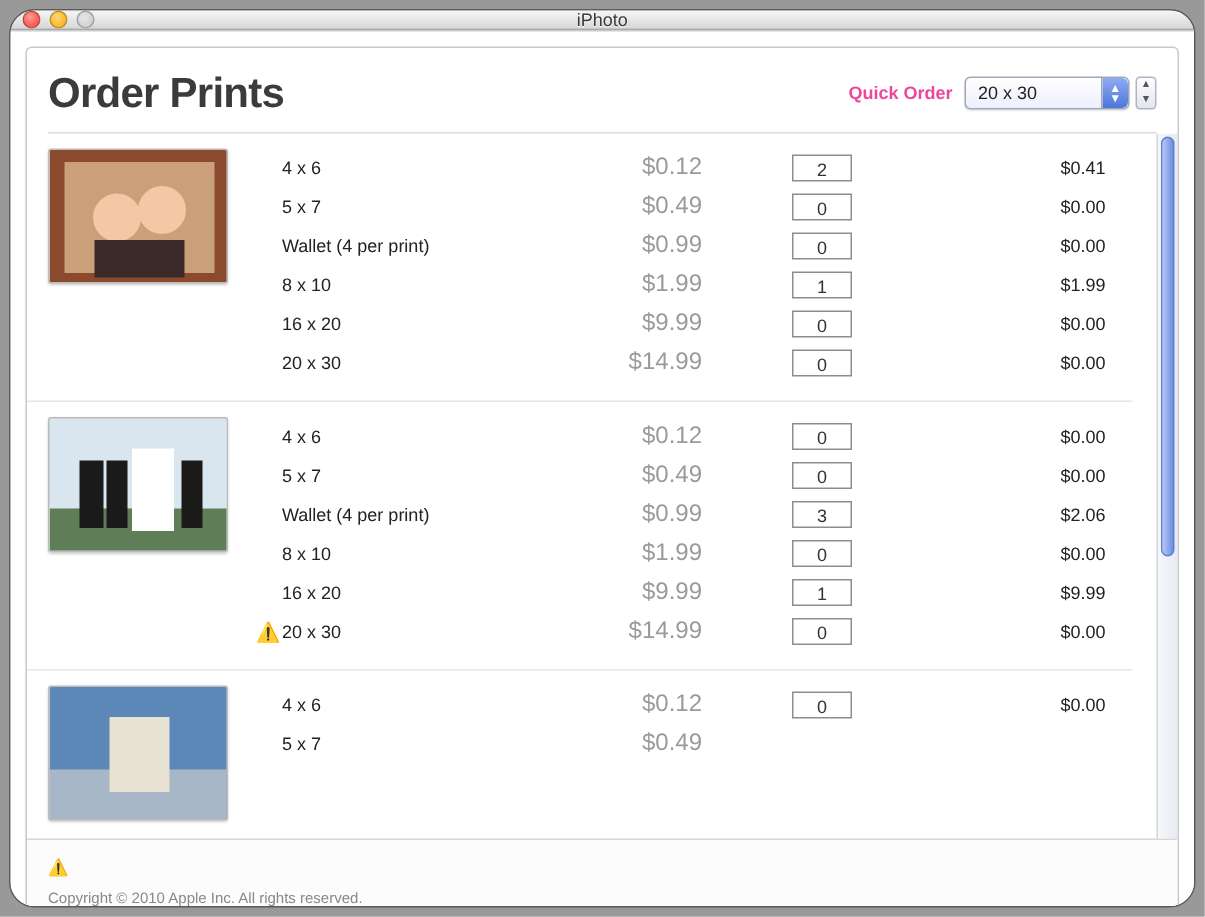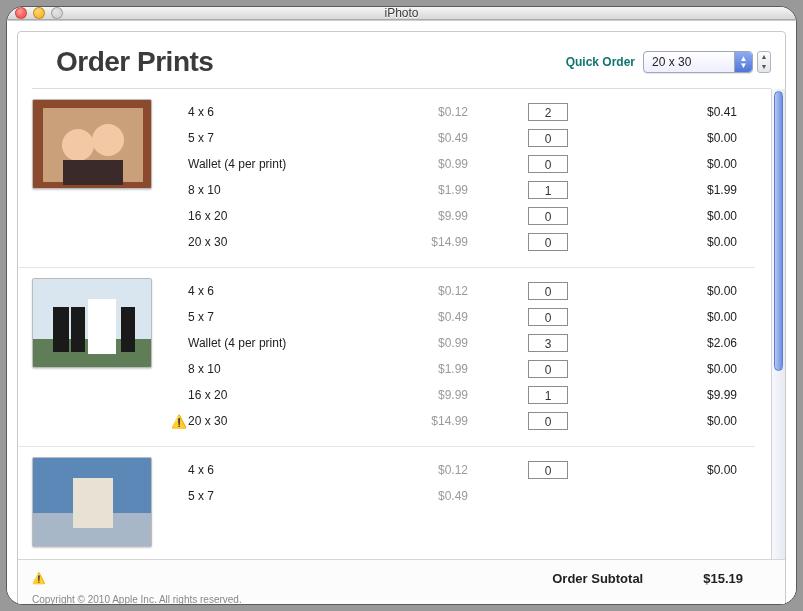--- a/index.html
+++ b/index.html
@@ -17,22 +17,22 @@
             background:radial-gradient(circle at 40% 35%, #fff6, transparent 60%); }
   .tl-close{ background-color:#ff5f57;} .tl-min{background-color:#febc2e;} .tl-max{background-color:#d5d5d5;}
   .titlebar .title { position:absolute; left:0; right:0; text-align:center; font-size:12px; color:#3a3a3a;
                      text-shadow:0 1px 0 #fff; pointer-events:none;}
 
   .work { flex:1; display:flex; flex-direction:column; background:#fff; margin:0; border-top:1px solid #ccc; }
   .panel { margin:10px; flex:1; border:1px solid #c9c9c9; border-radius:4px; background:#fff;
            display:flex; flex-direction:column; overflow:hidden; box-shadow:0 1px 1px rgba(0,0,0,.05);}
   .panel-head { display:flex; align-items:center; padding:14px 14px 10px 14px;}
   .panel-title { font-size:28px; font-weight:bold; color:#3b3b3b; font-family:"Helvetica Neue",Arial,sans-serif;
-                 letter-spacing:-0.5px; flex:1;margin-left:24px;}
-  .quick-label { font-size:12px; color:#0f766e; margin-right:8px; font-weight:bold;}
+                 letter-spacing:-0.5px; flex:1;}
+  .quick-label { font-size:12px; color:#ec4899; margin-right:8px; font-weight:bold;}
   .select-wrap { position:relative; width:110px; height:22px; border:1px solid #a0a7b6; border-radius:4px;
                  background:linear-gradient(#fff,#eef); display:flex; align-items:center; padding:0 22px 0 8px;
                  font-size:12px; color:#222; box-shadow:0 1px 1px rgba(0,0,0,.1);}
   .select-caps{ position:absolute; right:0; top:0; bottom:0; width:18px; border-left:1px solid #a0a7b6;
                 background:linear-gradient(#8eaaf3,#4e77d8); border-top-right-radius:4px; border-bottom-right-radius:4px;
                 display:flex; flex-direction:column; align-items:center; justify-content:center; color:#fff; font-size:8px; line-height:7px;}
   .stepper { width:14px; height:22px; margin-left:4px; border:1px solid #aeb4c1; border-radius:3px;
              background:linear-gradient(#fdfdfd,#e4e6ec); display:flex; flex-direction:column;}
   .stepper div{ flex:1; text-align:center; font-size:7px; line-height:9px; color:#555;}
   .divider-h { height:1px; background:#dcdcdc; margin:0 14px;}
@@ -42,21 +42,21 @@
   .item-block { padding:10px 14px 12px 14px; border-top:1px solid #e6e6e6;}
   .item-block.first { border-top:none;}
   .item-row { display:flex; align-items:flex-start; gap:18px;}
   .thumb { width:120px; height:90px; border:1px solid #bbb; border-radius:2px; flex:0 0 120px; overflow:hidden;
            background:#ddd; box-shadow:0 1px 2px rgba(0,0,0,.2);}
   .thumb svg{display:block;}
   .rows { flex:1; display:flex; flex-direction:column;}
   .line { display:flex; align-items:center; height:26px;}
   .line .warn { width:18px; text-align:center; font-size:13px;}
   .line .size { width:160px; font-size:12px; color:#222;}
-  .line .unit { width:120px; text-align:right; color:#9a9a9a; font-size:12px;}
+  .line .unit { width:120px; text-align:right; color:#9a9a9a; font-size:16px;}
   .line .qty  { width:160px; display:flex; justify-content:center;}
   .qty-box { width:40px; height:18px; border:1px solid #8d8d8d; text-align:center; font-size:12px;
              background:#fff; line-height:18px;}
   .line .total{ flex:1; text-align:right; font-size:12px; color:#222; padding-right:4px;}
 
   .vscroll { width:14px; background:linear-gradient(90deg,#f6f8fb,#e6eaf2); border-left:1px solid #cfd3db;
              position:relative;}
   .vscroll .thumbbar{ position:absolute; left:2px; right:2px; top:2px; height:280px; border-radius:6px;
              background:linear-gradient(90deg,#b5c8f2,#6c8fe2); border:1px solid #5e7fcf;}
 
@@ -279,24 +279,20 @@
           <div class="vscroll">
             <div class="thumbbar"></div>
           </div>
         </div>
 
         <div class="panel-foot">
           <div class="foot-line">
             <div class="foot-warn">
               <span>⚠️</span>
             </div>
-            <div class="subtotal">
-              <span>Order Subtotal</span>
-              <span>$15.19</span>
-            </div>
           </div>
           <div class="foot-rel">
             <div class="copytext">Copyright © 2010 Apple Inc. All rights reserved.</div>
 
           </div>
         </div>
 
       </div>
     </div>
 

